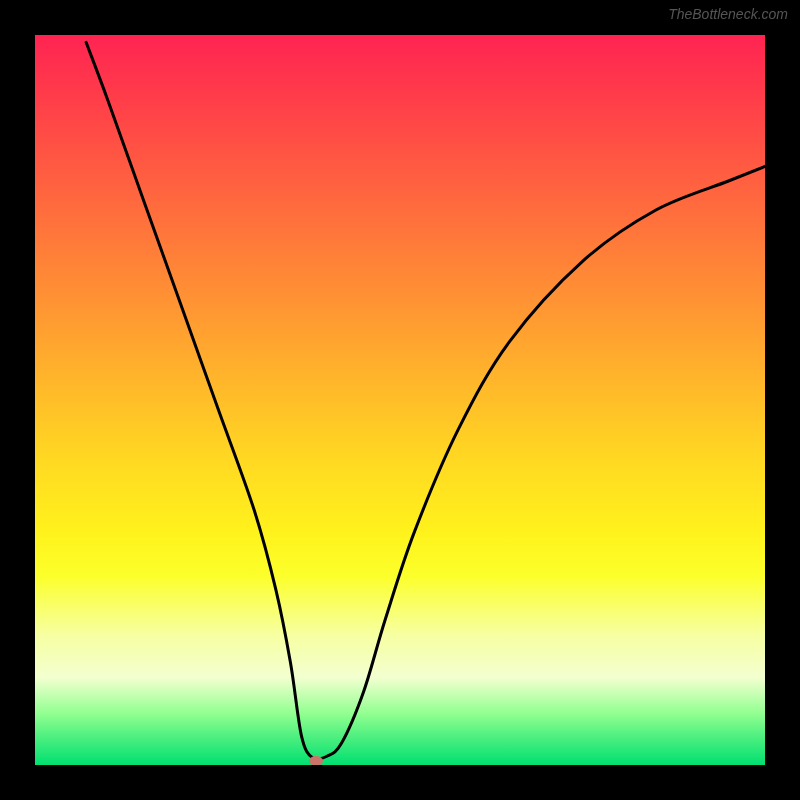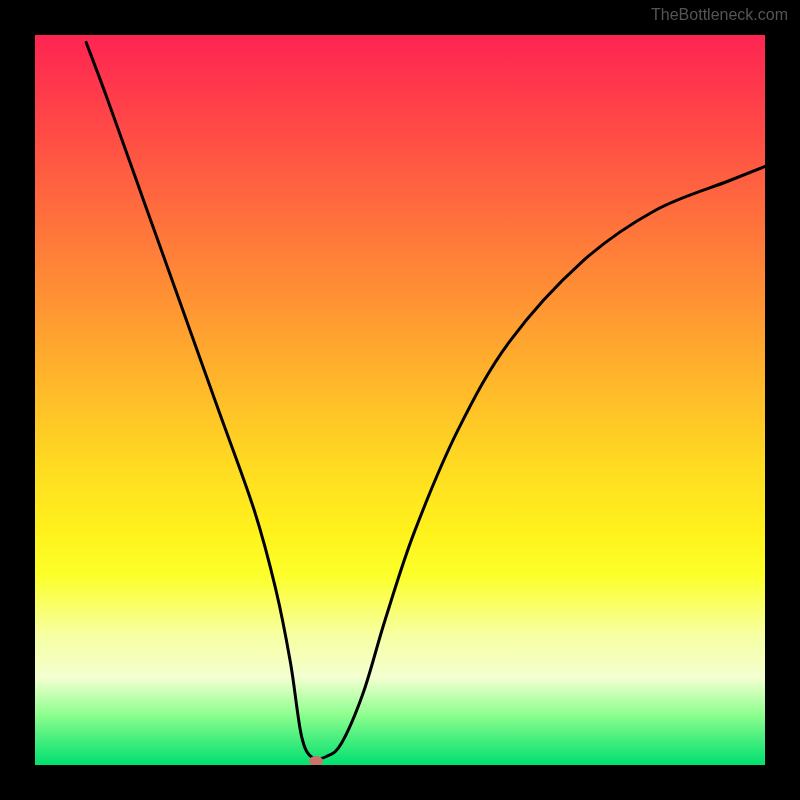--- a/index.html
+++ b/index.html
@@ -9,23 +9,24 @@
     height: 800px;
     background: #000;
     position: relative;
     font-family: Arial, Helvetica, sans-serif;
   }
   .watermark {
     position: absolute;
     top: 6px;
     right: 12px;
     color: #555;
-    font-size: 16px;
+    font-size: 14px;
     font-weight: 500;
     z-index: 10;
+    font-style: italic;
   }
   .plot-area {
     position: absolute;
     left: 35px;
     top: 35px;
     width: 730px;
     height: 730px;
     overflow: hidden;
   }
   .grad-bg {

